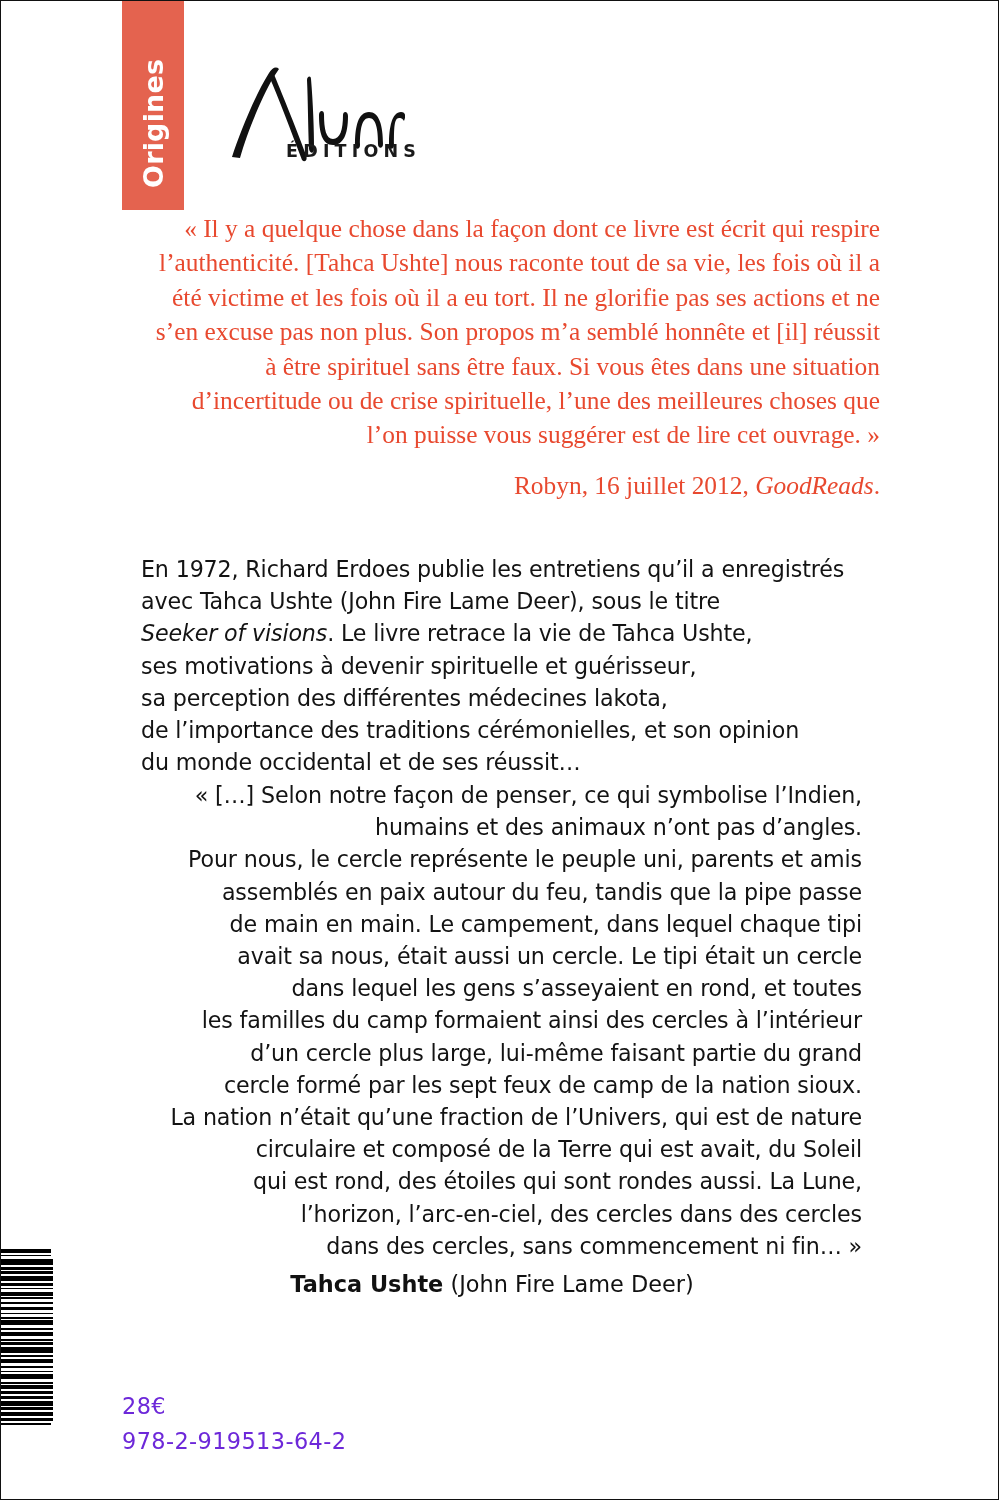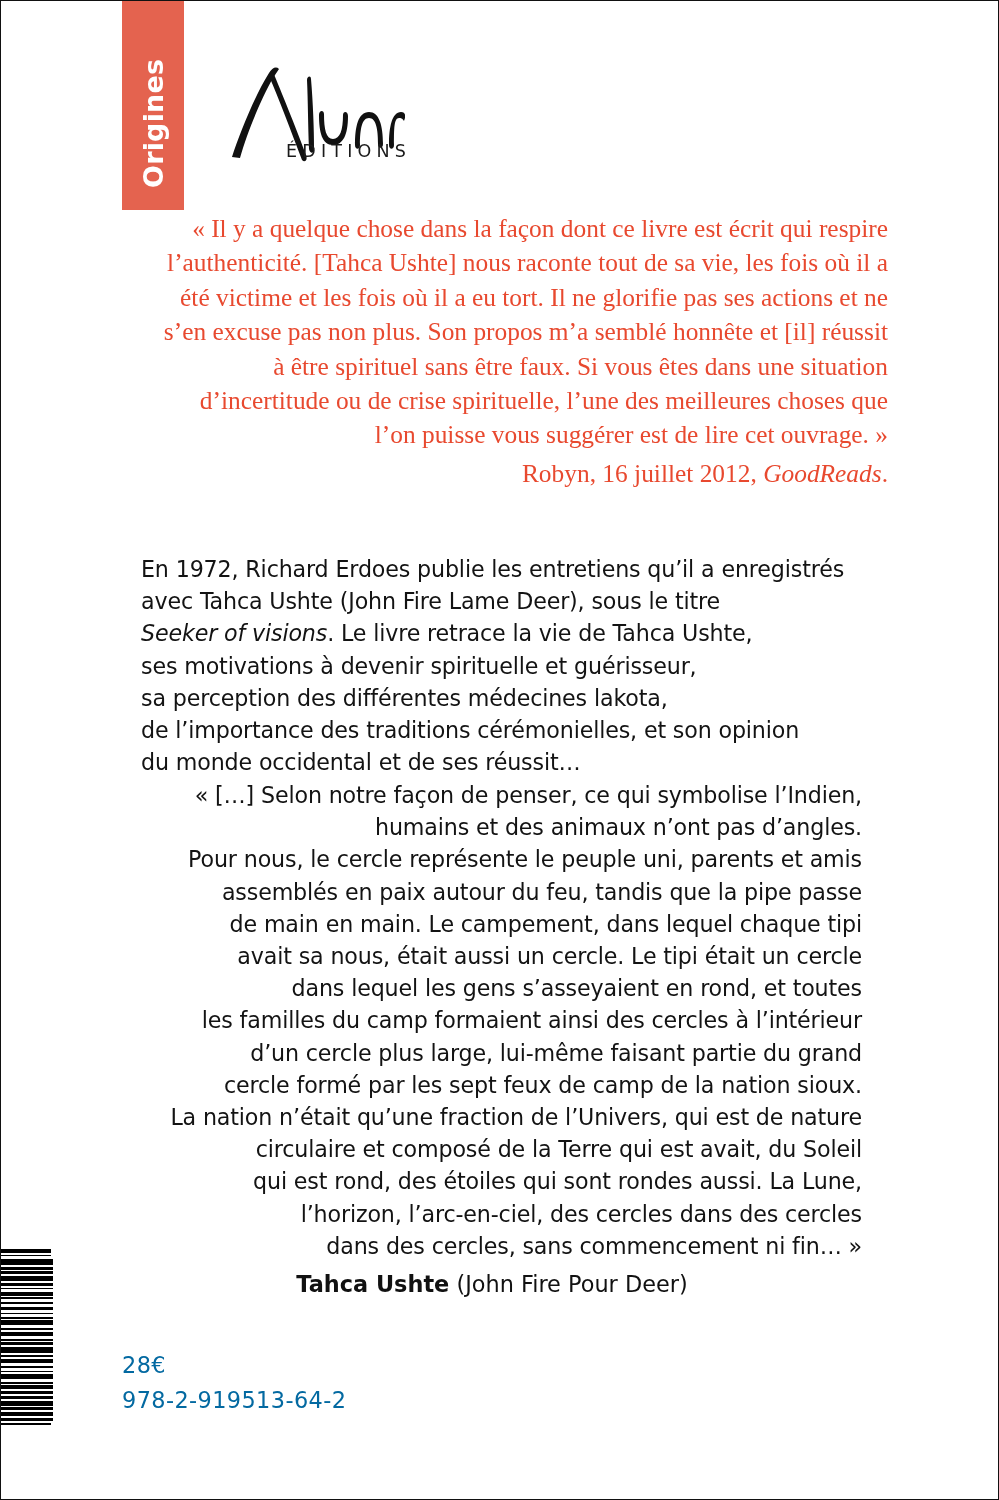--- a/index.html
+++ b/index.html
@@ -55,41 +55,41 @@
     width: 176px;
     height: 110px;
   }
   #logo svg { display: block; }
   #logo .logo-word {
     position: absolute;
     left: 57px;
     top: 82px;
     font-family: "DejaVu Sans", sans-serif;
     font-size: 17.5px;
-    font-weight: 400;
+    font-weight: 700;
     letter-spacing: 5.2px;
     color: #1a1a1a;
   }
 
   
   #review-quote {
     position: absolute;
-    left: 152px;
+    left: 144px;
     top: 210px;
     width: 735px;
     text-align: right;
     color: #e8492f;
     font-family: "Liberation Serif", serif;
     font-size: 25.4px;
     line-height: 34.4px;
   }
   #review-quote .quote-body { display: block; }
   #review-quote .quote-source {
     display: block;
-    margin-top: 4px;
+    margin-top: 16px;
   }
   #review-quote .src-italic { font-style: italic; }
 
   
   .body-block {
     position: absolute;
     left: 121px;
     width: 740px;
     color: #131313;
     font-family: "DejaVu Sans", sans-serif;
@@ -112,25 +112,25 @@
     font-family: "DejaVu Sans", sans-serif;
     font-size: 22.4px;
     color: #111111;
   }
   #attribution .author-name { font-weight: 700; }
 
   
   #price-isbn {
     position: absolute;
     left: 121px;
-    top: 1347px;
+    top: 1388px;
     font-family: "DejaVu Sans", sans-serif;
     font-size: 22.4px;
     line-height: 35px;
-    color: #0369a1;
+    color: #6d28d9;
     letter-spacing: 0.4px;
   }
   #price-isbn span { display: block; }
 
   
   #barcode {
     position: absolute;
     left: 0px;
     top: 1248px;
     width: 52px;
@@ -196,21 +196,21 @@
       <span class="line">les familles du camp formaient ainsi des cercles à l’intérieur</span>
       <span class="line">d’un cercle plus large, lui-même faisant partie du grand</span>
       <span class="line">cercle formé par les sept feux de camp de la nation sioux.</span>
       <span class="line">La nation n’était qu’une fraction de l’Univers, qui est de nature</span>
       <span class="line">circulaire et composé de la Terre qui est avait, du Soleil</span>
       <span class="line">qui est rond, des étoiles qui sont rondes aussi. La Lune,</span>
       <span class="line">l’horizon, l’arc-en-ciel, des cercles dans des cercles</span>
       <span class="line">dans des cercles, sans commencement ni fin… »</span>
     </div>
 
-  <div id="attribution"><span class="author-name">Tahca Ushte</span><span> (John Fire Pour Deer)</span></div>
+  <div id="attribution"><span class="author-name">Tahca Ushte</span><span> (John Fire Lame Deer)</span></div>
 
   <div id="price-isbn">
     <span>28€</span>
     <span>978-2-919513-64-2</span>
   </div>
 
   <div id="barcode">
       <div class="bar" style="top: 0px; height: 3.68px; width: 50px;"></div>
       <div class="bar" style="top: 6.14px; height: 1.23px; width: 50px;"></div>
       <div class="bar" style="top: 9.82px; height: 6.14px; width: 52px;"></div>

